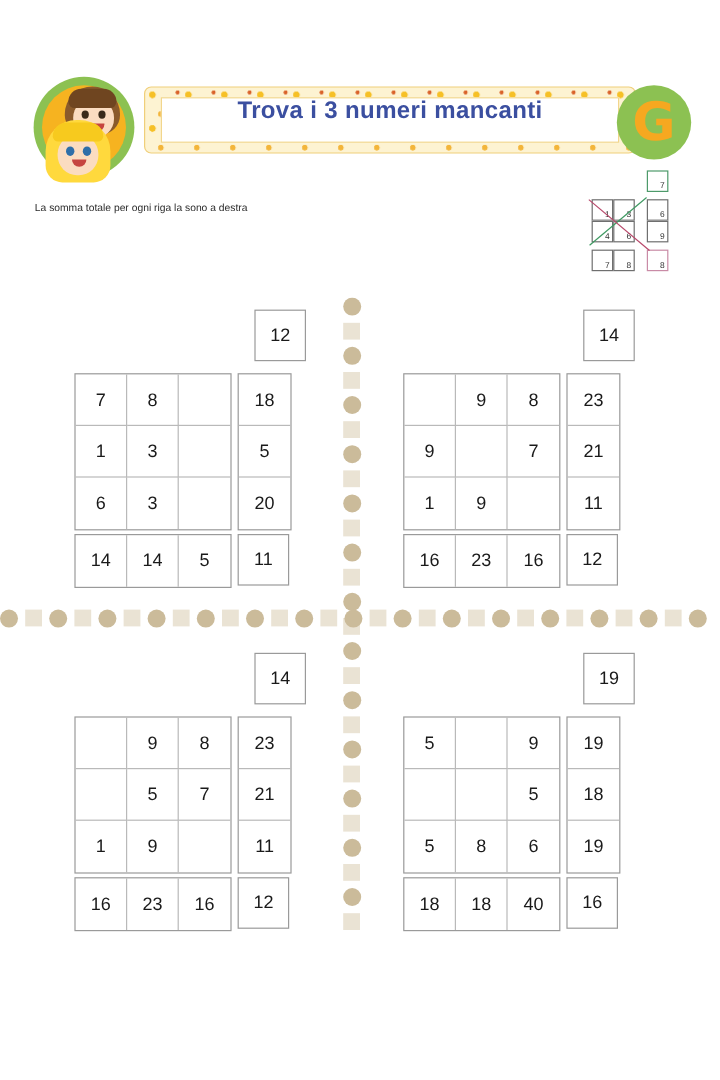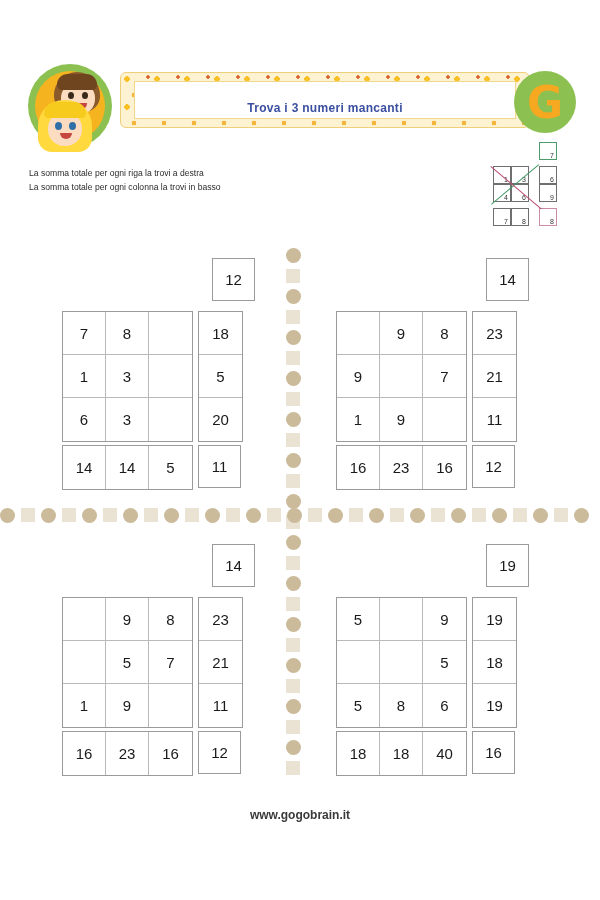--- a/index.html
+++ b/index.html
@@ -29,24 +29,24 @@
     background-size: 30px 28px, 30px 28px, 30px 28px, 30px 28px;
     border: 1px solid #f0cf7a;
   }
   .banner-inner {
     position: absolute; left: 110px; top: 19px;
     width: 382px; height: 38px;
     background: #ffffff;
     border: 1px solid #f2d68c;
   }
   .banner-title {
-    position: absolute; left: 110px; top: 27px;
+    position: absolute; left: 110px; top: 11px;
     width: 382px; height: 38px;
     display: flex; align-items: center; justify-content: center;
-    font-size: 12px; font-weight: bold; color: #3b4fa0;
+    font-size: 20px; font-weight: bold; color: #3b4fa0;
     letter-spacing: 0.3px;
   }
 
   
   .kids {
     position: absolute; left: 0px; top: 0px;
     width: 92px; height: 92px;
   }
   .kids-ring {
     position: absolute; left: 4px; top: 2px;
@@ -244,22 +244,21 @@
       <div class="kid-g-smile"></div>
     </div>
 
     <div class="logo">
       <div class="logo-disc"></div>
       <div class="logo-letter">G</div>
     </div>
   </div>
 
   <div class="instructions">
-    <div>La somma totale per ogni riga la trovi a destra</div>
-    <div>La somma totale per ogni colonna la trovi in basso</div>
+    <div>La somma totale per ogni riga la sono a destra</div>
   </div>
 
   <div class="example">
     <div class="ex-cell green" style="left:52px; top:0px;">7</div>
 
     <div class="ex-cell" style="left:6px;  top:24px;">1</div>
     <div class="ex-cell" style="left:24px; top:24px;">3</div>
     <div class="ex-cell" style="left:6px;  top:42px;">4</div>
     <div class="ex-cell" style="left:24px; top:42px;">6</div>
 
@@ -446,15 +445,14 @@
       <div class="bottomrow" style="left: 0px; top: 187px;">
         <div class="colsums">
           <div class="cell">18</div>
           <div class="cell">18</div>
           <div class="cell">40</div>
         </div>
         <div class="diag-bot">16</div>
       </div>
     </div>
 
-  <div class="footer">www.gogobrain.it</div>
 
 </div>
 
 </body></html>

